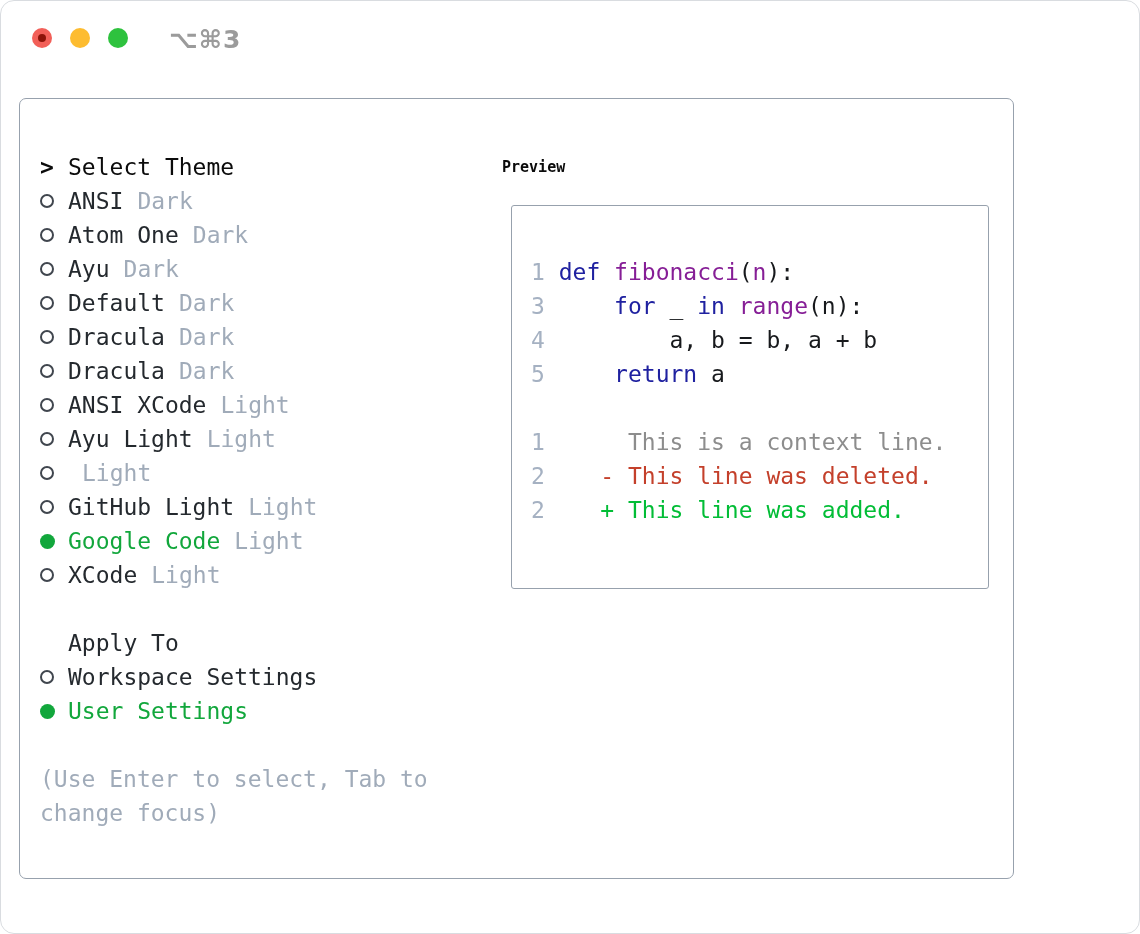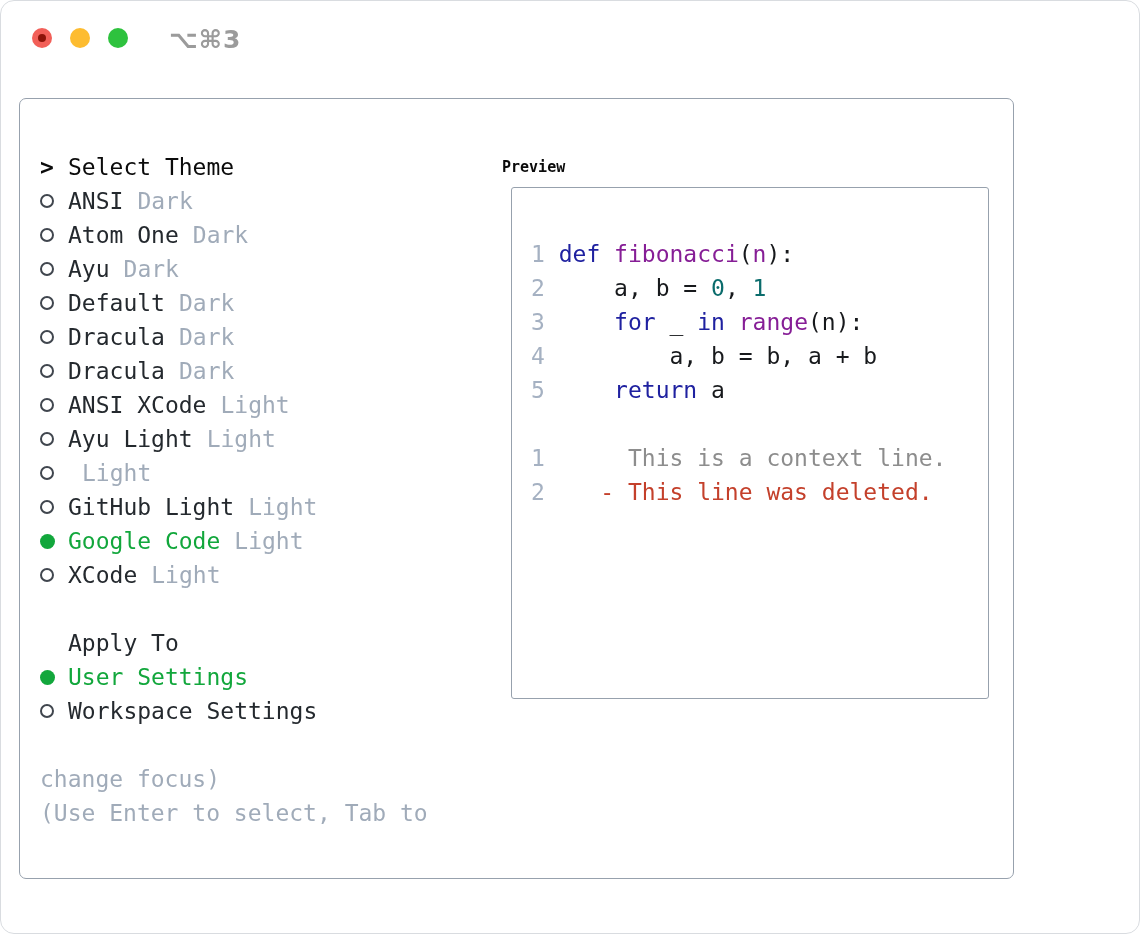--- a/index.html
+++ b/index.html
@@ -57,21 +57,21 @@
 
   .hint { color: var(--muted, #a0abb9); font-size: 23px; }
   .hint div { height: 34px; line-height: 34px; white-space: pre; }
 
   
   .preview-title {
     position: absolute; left: 482px; top: 51px; height: 34px; line-height: 34px;
     font-size: 15px; font-weight: bold; color: var(--header, #0b0b0b);
   }
   .preview-box {
-    position: absolute; left: 491px; top: 88px; width: 478px; height: 512px;
+    position: absolute; left: 491px; top: 106px; width: 478px; height: 384px;
     border: 1.5px solid var(--border, #97a1ad); border-radius: 3px;
     background: #ffffff;
   }
   #code { position: absolute; left: 19px; top: 49px; font-size: 23px; }
   .code-line { height: 34px; line-height: 34px; white-space: pre; }
   .ln { color: var(--line-number, #a5b1c2); }
   .tok-pl  { color: var(--code, #17191c); }
   .tok-kw  { color: var(--kw, #1f21a0); }
   .tok-fn  { color: var(--fn, #861e96); }
   .tok-nm  { color: var(--num, #0b6c6c); }
@@ -190,49 +190,49 @@
       <div class="spacer"></div>
 
       <div class="menu-row">
         <span class="prefix"></span>
         <span class="apply-label">Apply To</span>
       </div>
 
       <div id="apply-list">
           <div class="menu-row">
             <span class="prefix">
+              <span class="radio"></span>
+            </span>
+            <span class="item-name">Workspace Settings</span>
+          </div>
+          <div class="menu-row">
+            <span class="prefix">
               <span class="radio on"></span>
             </span>
             <span class="item-name sel">User Settings</span>
           </div>
-          <div class="menu-row">
-            <span class="prefix">
-              <span class="radio"></span>
-            </span>
-            <span class="item-name">Workspace Settings</span>
-          </div>
         </div>
 
       <div class="spacer"></div>
 
       <div class="hint">
+        <div>(Use Enter to select, Tab to</div>
         <div>change focus)</div>
-        <div>(Use Enter to select, Tab to</div>
       </div>
     </div>
 
     <div class="preview-title">Preview</div>
 
     <div class="preview-box">
       <div id="code">
           <div class="code-line"><span class="ln">1 </span><span class="tok-kw">def</span><span class="tok-pl"> </span><span class="tok-fn">fibonacci</span><span class="tok-pl">(</span><span class="tok-fn">n</span><span class="tok-pl">):</span></div>
-          <div class="code-line"><span class="ln">2 </span><span class="tok-pl">    a, b = </span><span class="tok-nm">0</span><span class="tok-pl">, </span><span class="tok-nm">1</span></div>
           <div class="code-line"><span class="ln">3 </span><span class="tok-pl">    </span><span class="tok-kw">for</span><span class="tok-pl"> _ </span><span class="tok-kw">in</span><span class="tok-pl"> </span><span class="tok-fn">range</span><span class="tok-pl">(n):</span></div>
           <div class="code-line"><span class="ln">4 </span><span class="tok-pl">        a, b = b, a + b</span></div>
           <div class="code-line"><span class="ln">5 </span><span class="tok-pl">    </span><span class="tok-kw">return</span><span class="tok-pl"> a</span></div>
           <div class="code-line"><span class="ln"></span></div>
           <div class="code-line"><span class="ln">1 </span><span class="tok-ctx">     This is a context line.</span></div>
           <div class="code-line"><span class="ln">2 </span><span class="tok-del">   - This line was deleted.</span></div>
+          <div class="code-line"><span class="ln">2 </span><span class="tok-add">   + This line was added.</span></div>
         </div>
     </div>
 
   </div>
 </div>
 
 </body></html>

